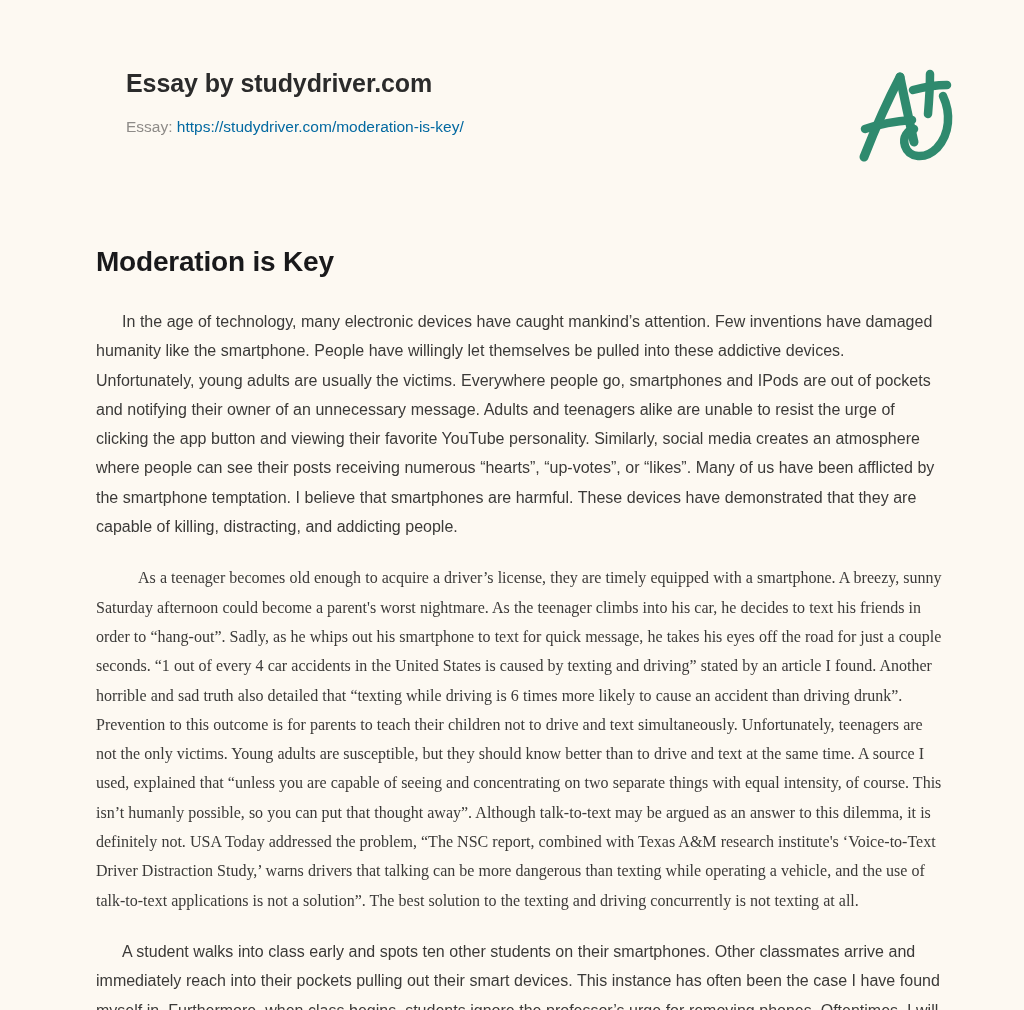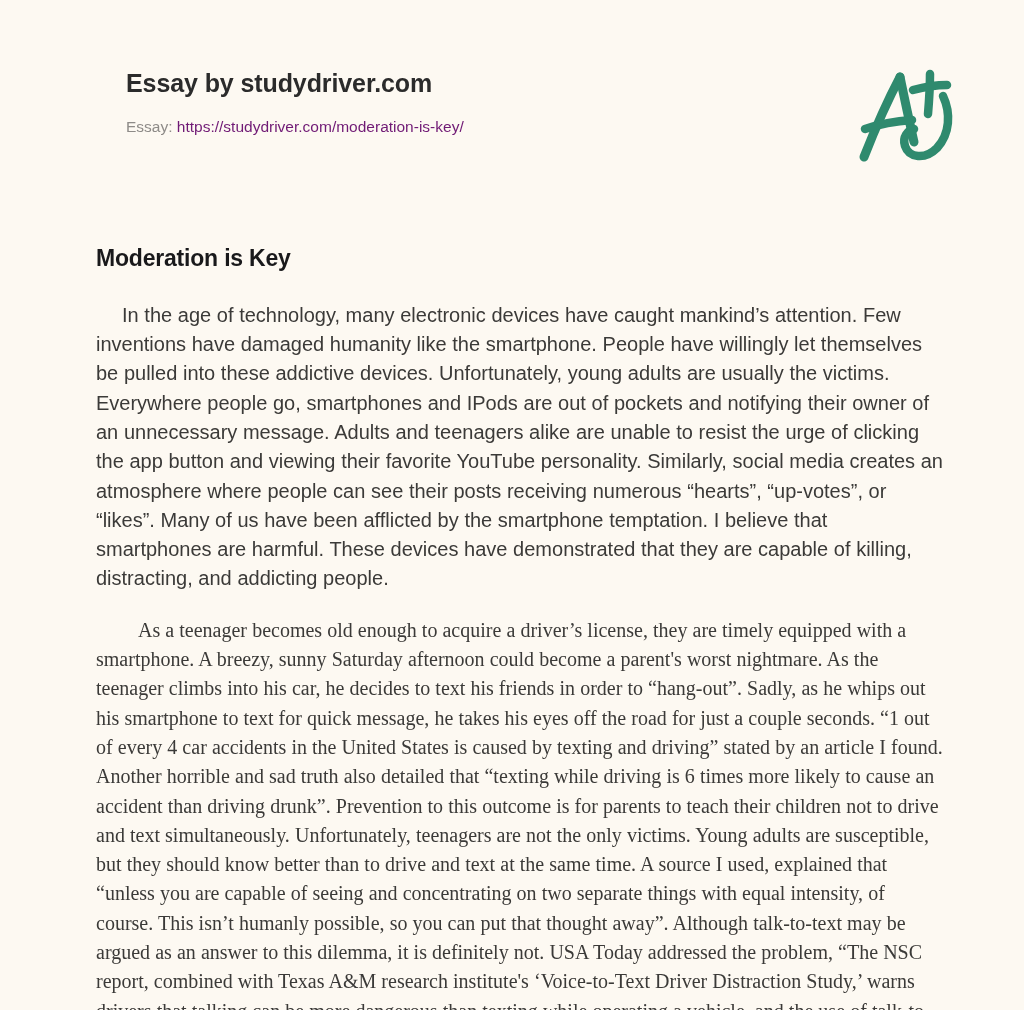--- a/index.html
+++ b/index.html
@@ -57,21 +57,21 @@
     color: #8e8b88;
     line-height: 1.3;
     white-space: nowrap;
   }
 
   .source-label {
     color: #8e8b88;
   }
 
   .source-url {
-    color: #701a75;
+    color: #0369a1;
     text-decoration: none;
     cursor: pointer;
   }
 
   
   .logo {
     position: absolute;
     left: 812px;
     top: 58px;
     width: 120px;
@@ -86,35 +86,35 @@
   
   .article {
     position: absolute;
     left: 96px;
     top: 244px;
     width: 850px;
   }
 
   .article-title {
     margin: 0;
-    font-size: 23px;
+    font-size: 28px;
     font-weight: bold;
     color: #19191b;
     letter-spacing: -0.2px;
     line-height: 1.25;
   }
 
   .body-copy {
     margin: 0;
     padding-top: 28px;
   }
 
   .para {
     margin: 0 0 22px 0;
-    font-size: 20px;
+    font-size: 16px;
     line-height: 29.3px;
     color: #3b3a38;
     text-align: left;
     text-indent: 26px;
     word-spacing: 0.1px;
   }
 
   .para.indent-wide {
     text-indent: 42px;
     font-family: Liberation Serif, serif;

